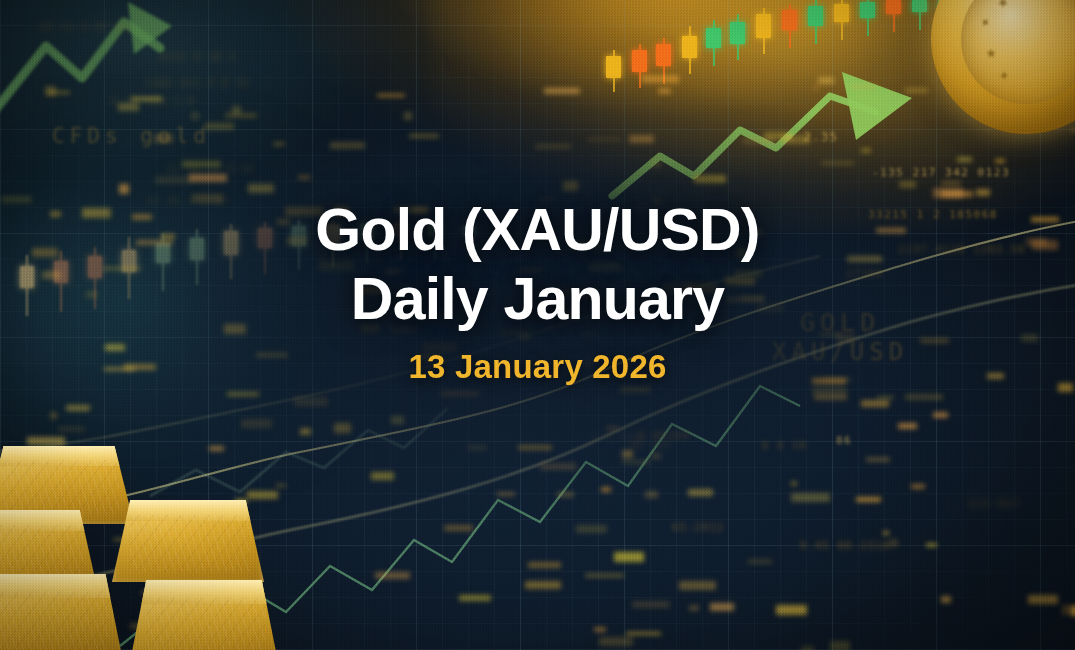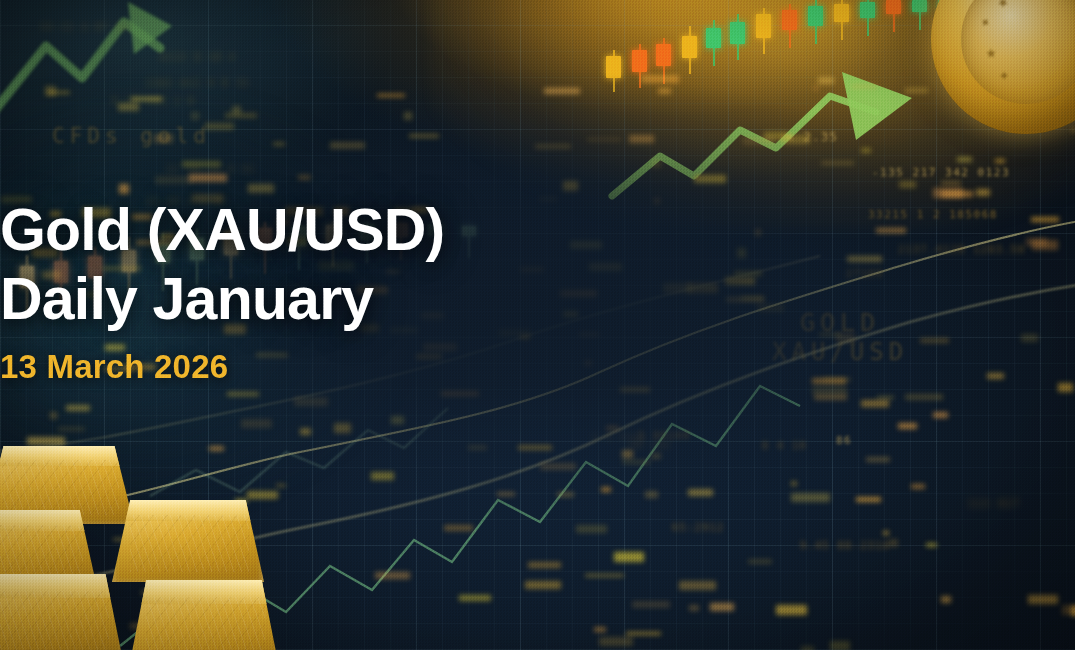--- a/index.html
+++ b/index.html
@@ -152,21 +152,21 @@
   .vignette {
     position:absolute; inset:0;
     background:
       radial-gradient(ellipse 500px 230px at 48.5% 46%, rgba(14,26,40,0.90) 0%, rgba(14,26,40,0.74) 40%, rgba(14,26,40,0.30) 72%, rgba(14,26,40,0) 100%),
       radial-gradient(ellipse 900px 560px at 50% 50%, rgba(0,0,0,0) 55%, rgba(0,0,0,.35) 88%, rgba(0,0,0,.6) 100%);
   }
 
   
   .content {
     position:absolute; left:0; right:0; top:196px;
-    z-index:40;
+    text-align:center; z-index:40;
   }
   .headline {
     color:#ffffff;
     font-size:59px; line-height:69px;
     font-weight:bold; letter-spacing:-0.8px;
     text-shadow:0 2px 16px rgba(0,0,0,.70), 0 0 38px rgba(0,0,0,.45);
   }
   .headline .l2 { display:block; }
   .date {
     margin-top:14px;
@@ -599,17 +599,17 @@
     </div>
   </div>
 
   <div class="vignette"></div>
 
   <div class="content">
     <h1 class="headline">
       <span class="l1">Gold (XAU/USD)</span>
       <span class="l2">Daily January</span>
     </h1>
-    <div class="date">13 March 2026</div>
+    <div class="date">13 January 2026</div>
   </div>
 
   <div class="noise"></div>
 </div>
 
 </body></html>

